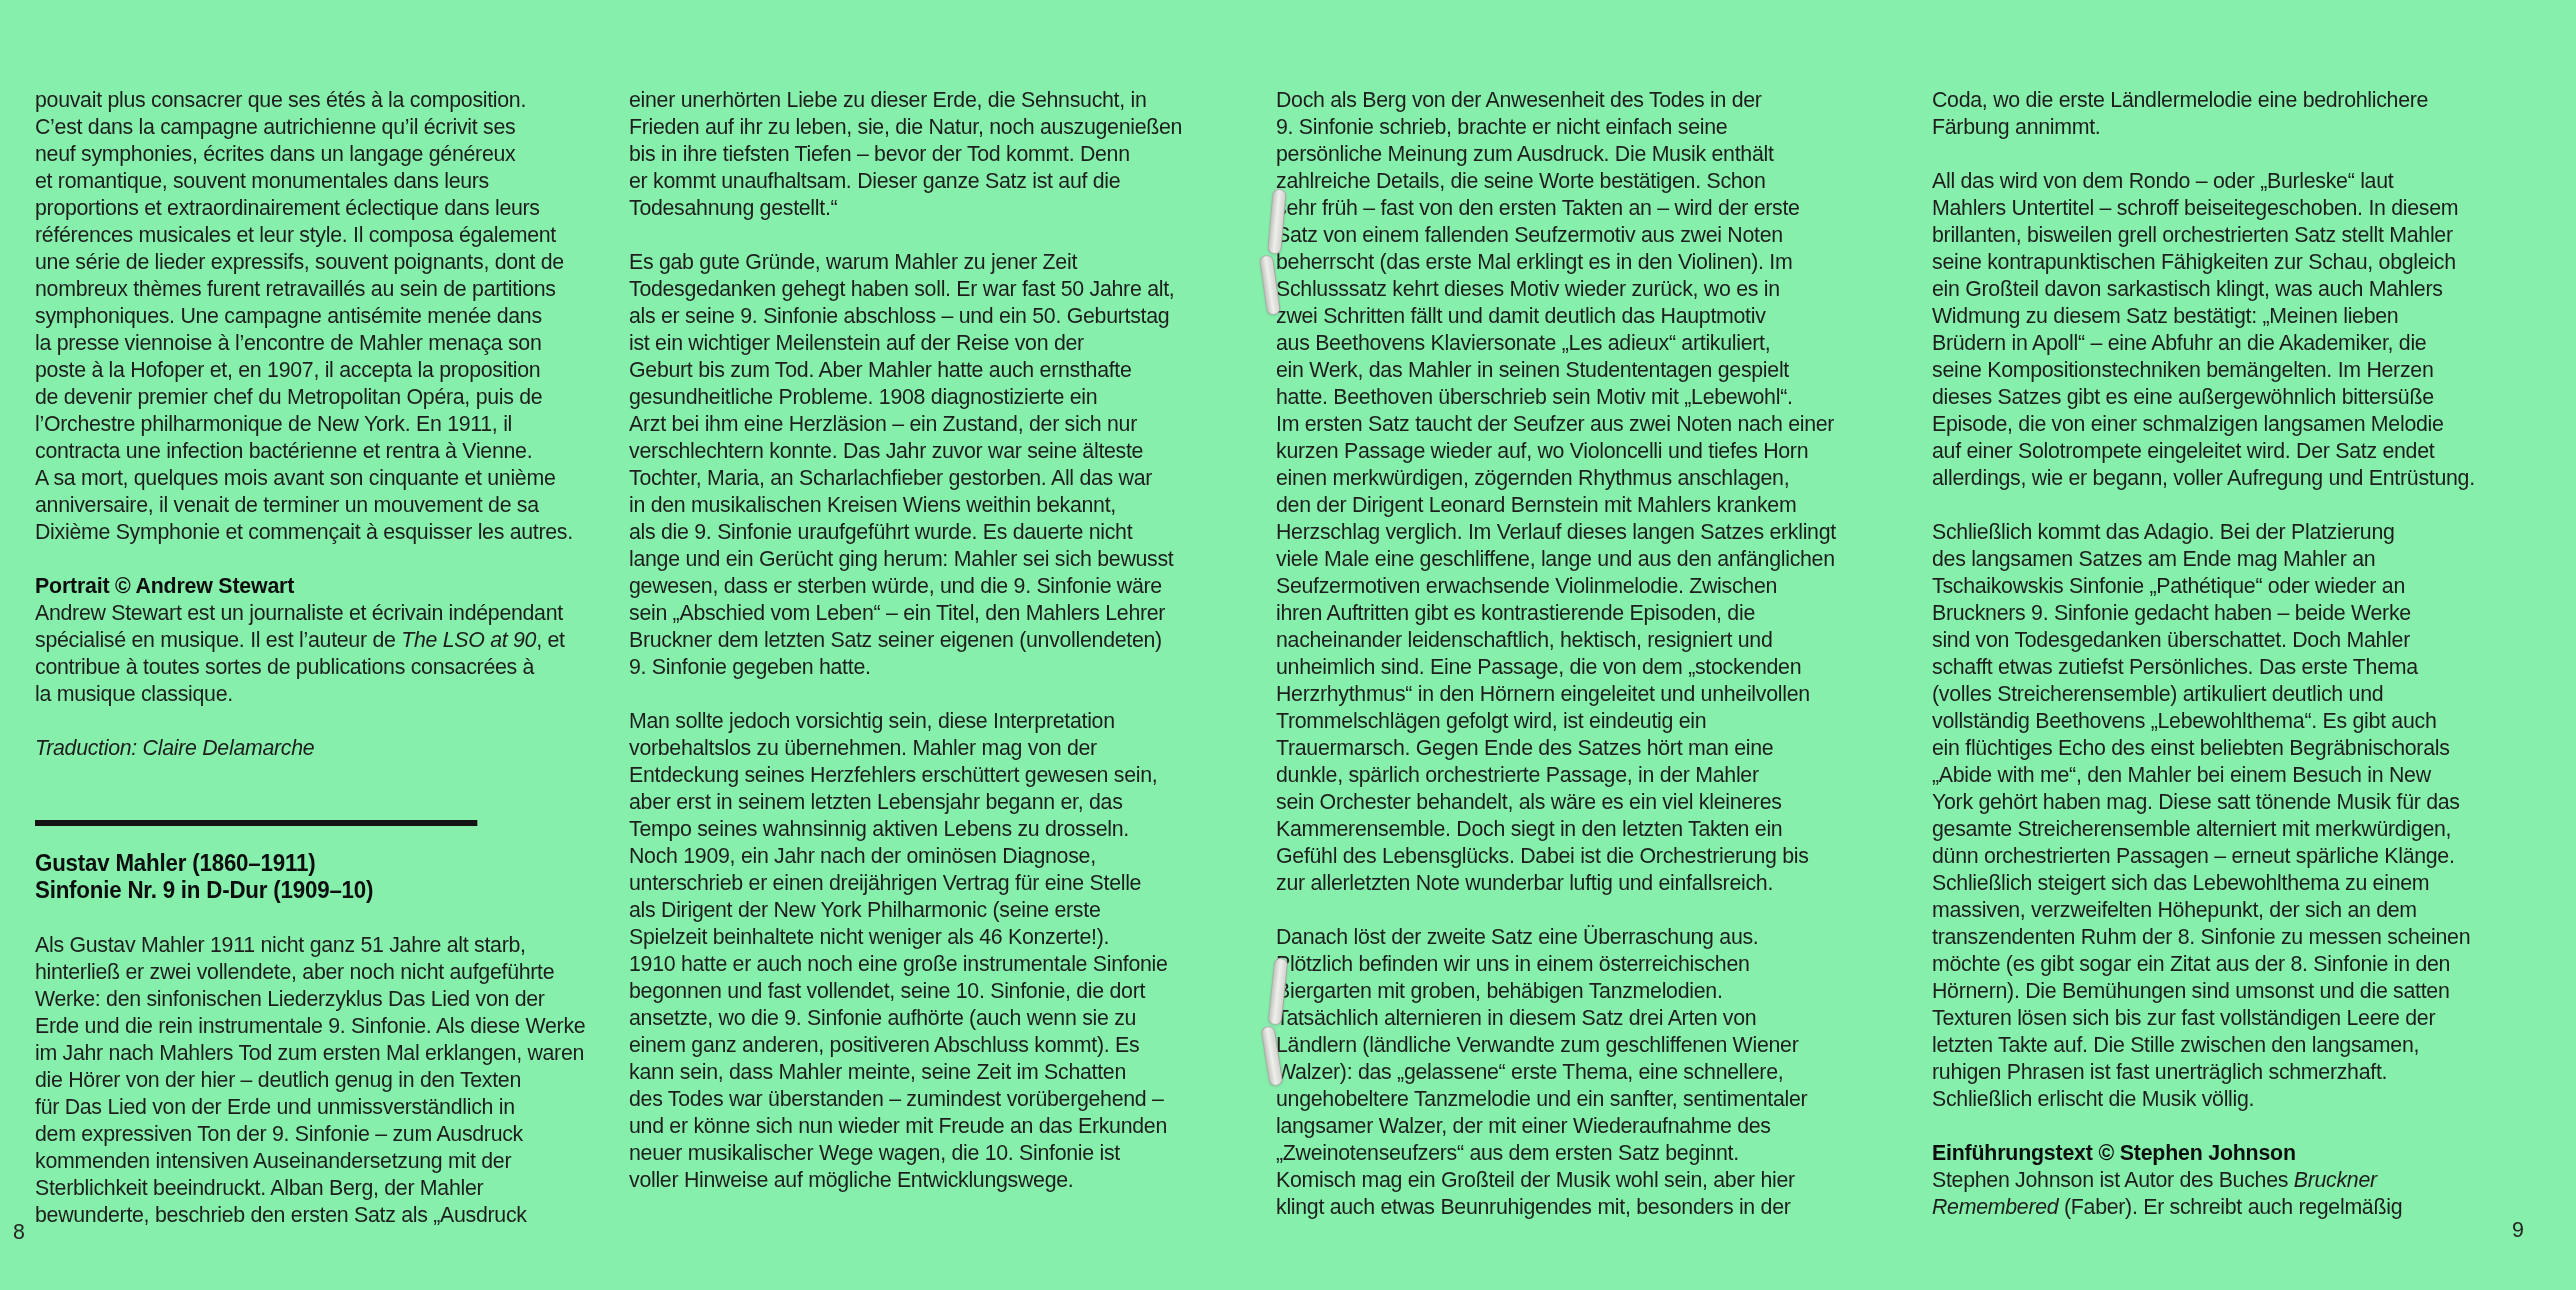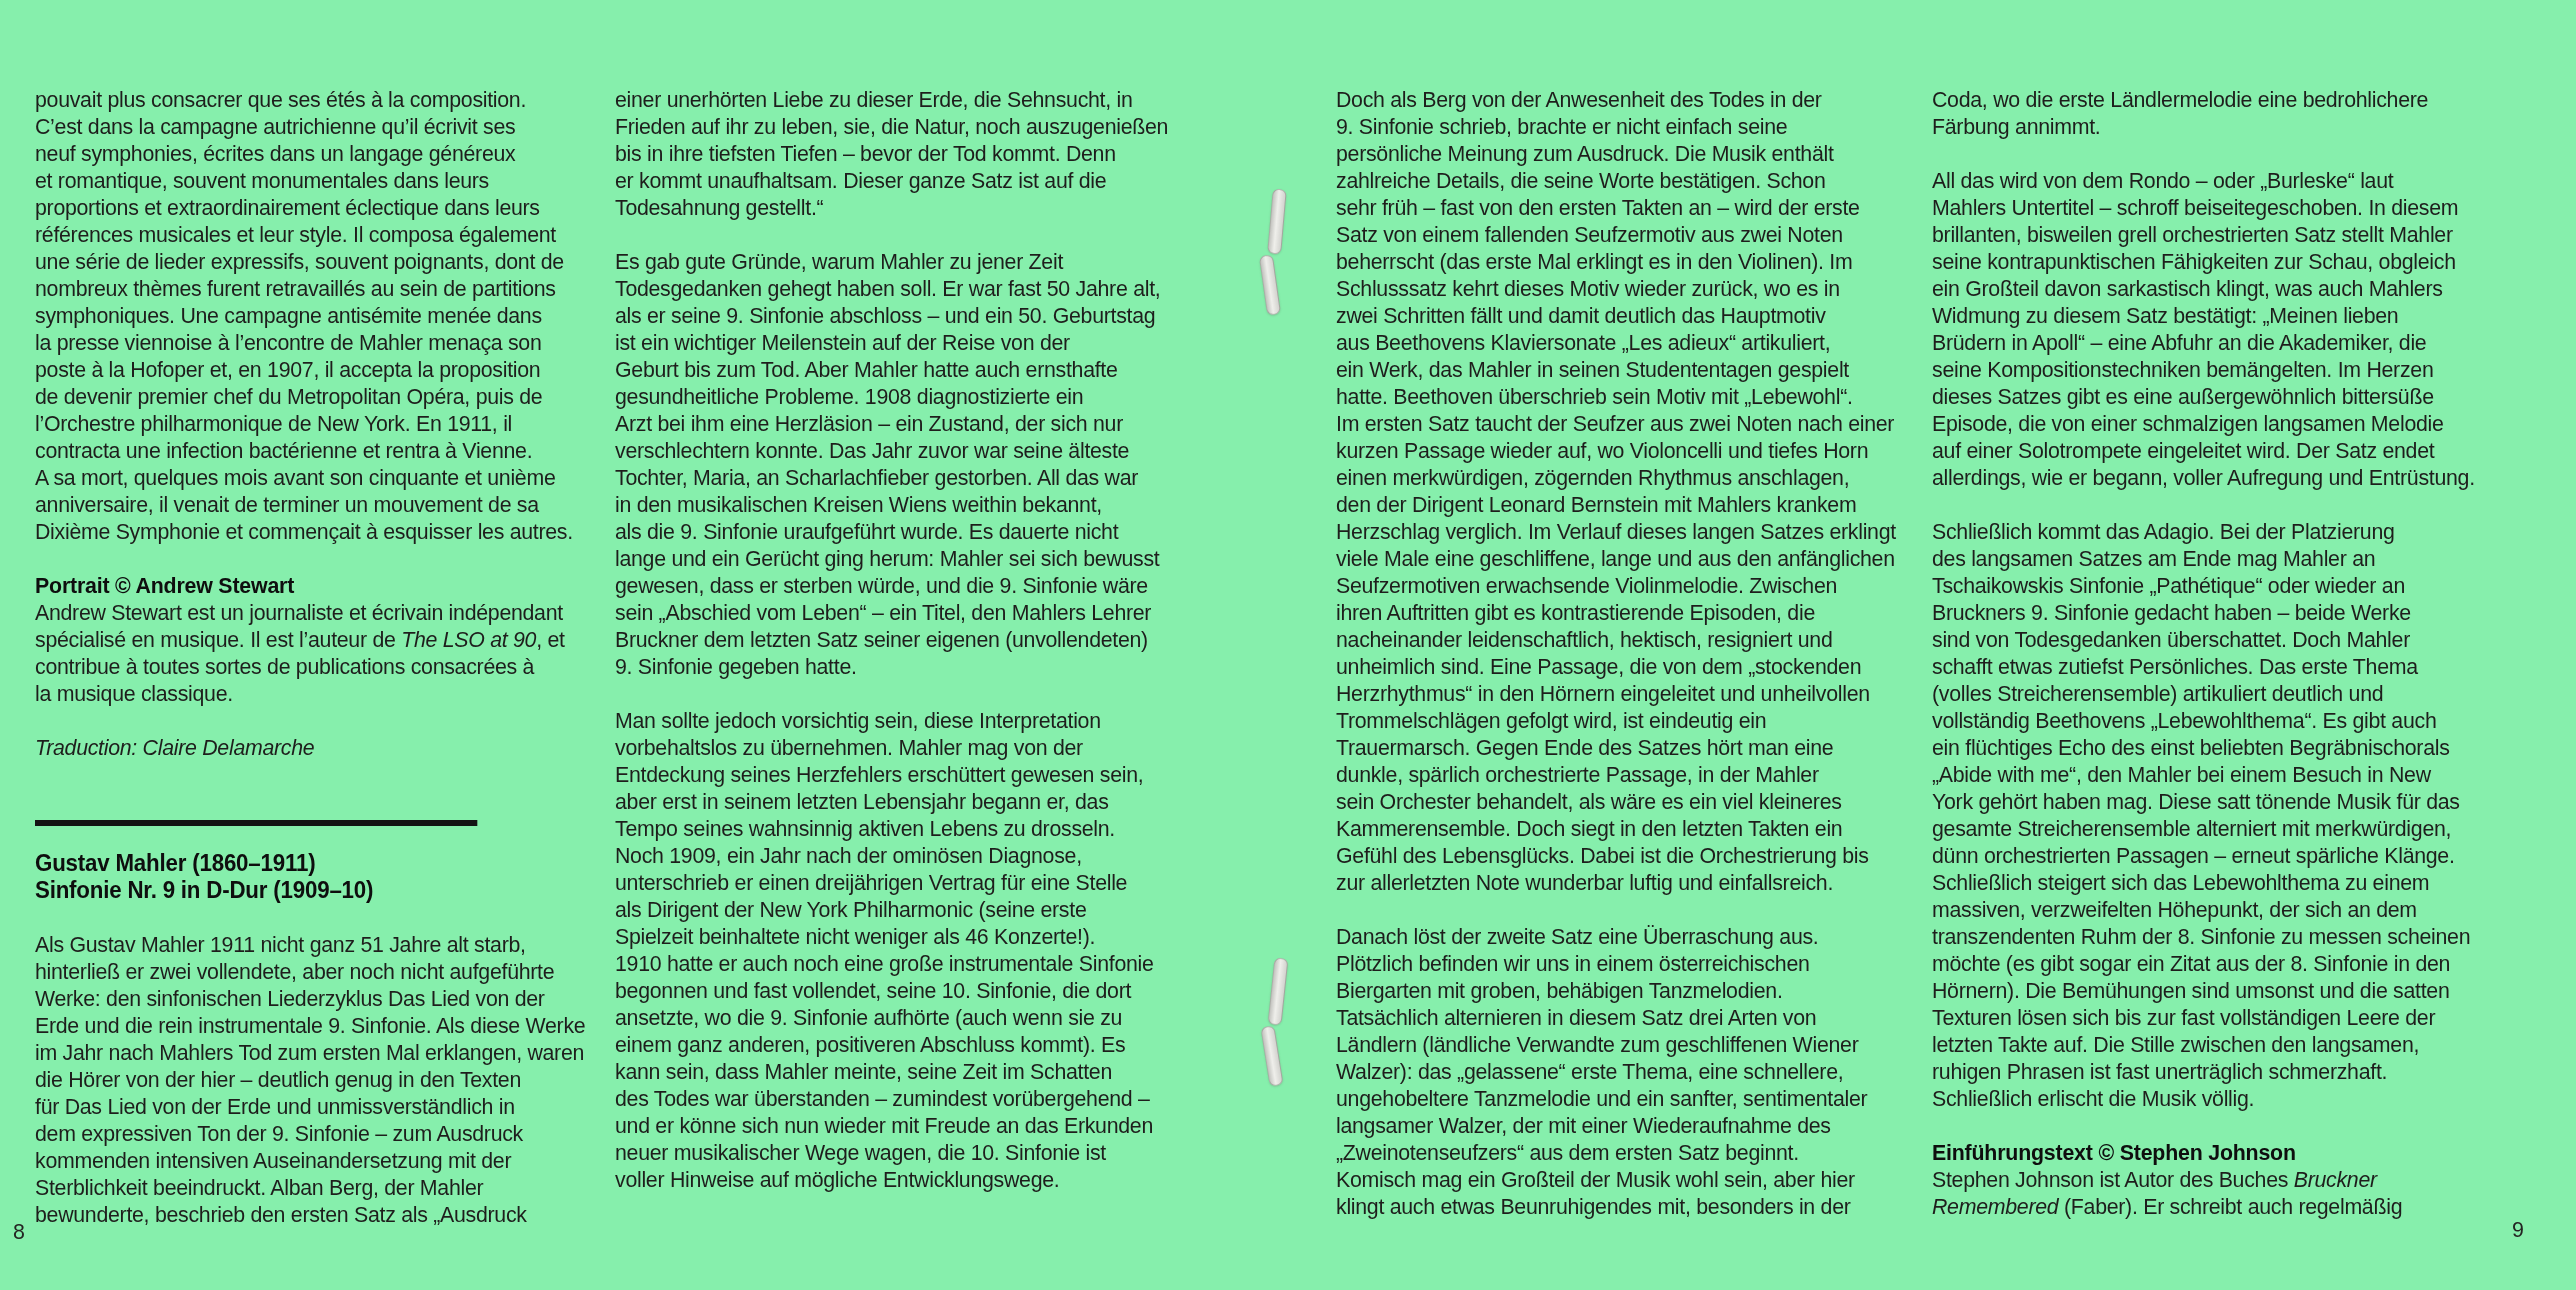--- a/index.html
+++ b/index.html
@@ -7,22 +7,22 @@
     position:relative;
     width:2576px;height:1290px;
     background:#86efac;
     overflow:hidden;
     font-family:"Liberation Sans",sans-serif;
     color:#1e1e1c;
   }
   .column{position:absolute;top:86px;width:581px;}
   .col-inner{transform:scaleX(0.97);transform-origin:0 0;}
   .col1{left:35px;}
-  .col2{left:615px;}
-  .col3{left:1336px;}
+  .col2{left:629px;}
+  .col3{left:1276px;}
   .col4{left:1932px;}
   .line{
     height:27px;
     font-size:22px;
     line-height:27px;
     letter-spacing:-0.3px;
     white-space:nowrap;
   }
   .block-h .line{font-weight:700;color:#0e0e0e;letter-spacing:-0.2px;}
   .block-h2 .line{font-weight:700;color:#0e0e0e;font-size:23px;letter-spacing:-0.2px;}

